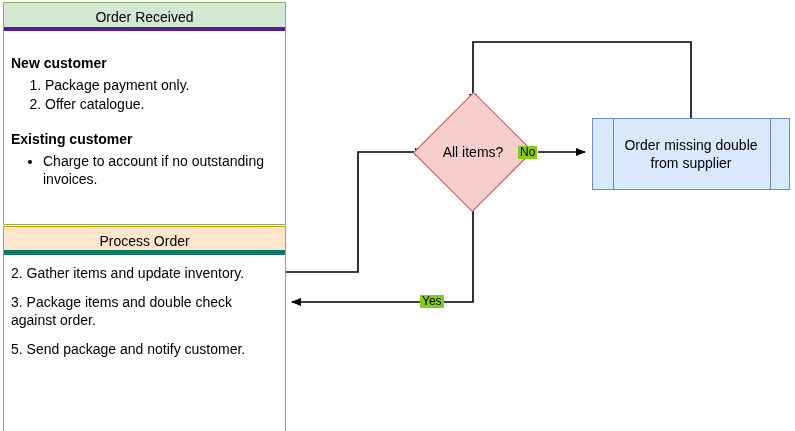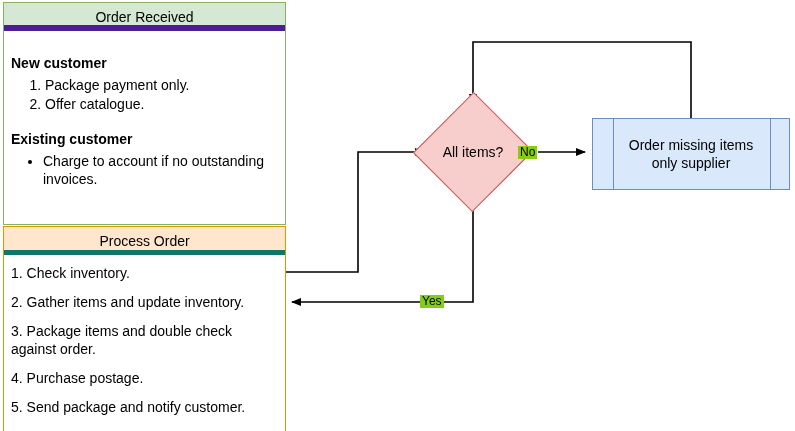--- a/index.html
+++ b/index.html
@@ -37,21 +37,21 @@
   .panel-body {
     box-sizing: border-box;
     padding: 6px 7px 6px 7px;
     background: #ffffff;
   }
 
   
   .card-green { border: 1px solid #82b366; }
   .card-green .panel-header {
     background: #d5e8d4;
-    border-bottom: 6px solid #4c1d95;
+    border-bottom: 4px solid #4c1d95;
   }
   
   .card-orange { border: 1px solid #d79b00; }
   .card-orange .panel-header {
     background: #ffe6cc;
     border-bottom: 5px solid #0f766e;
   }
 
   .subhead {
     font-weight: bold;
@@ -183,36 +183,34 @@
       <ul class="bullets">
         <li>Charge to account if no outstanding invoices.</li>
       </ul>
     </div>
   </div>
 
   <div class="panel card-orange" style="left:3px; top:226px; width:283px; height:210px;">
     <div class="panel-header">Process Order</div>
     <div class="panel-body" style="padding:9px 7px 0 7px;">
       <ol class="proc-list">
-        <li>1. Check inventory.</li>
         <li>2. Gather items and update inventory.</li>
         <li>3. Package items and double check against order.</li>
-        <li>4. Purchase postage.</li>
         <li>5. Send package and notify customer.</li>
       </ol>
     </div>
   </div>
 
   <div class="diamond-wrap" style="left:431px; top:109px;text-align:center;">
     <div class="diamond-shape"></div>
     <div class="diamond-label">All items?</div>
   </div>
 
   <div class="edge-label" style="left:518px; top:146px;">No</div>
   <div class="edge-label" style="left:420px; top:295px;">Yes</div>
 
   <div class="subproc" style="left:592px; top:118px; width:198px; height:72px;">
     <span class="bar-l"></span>
     <span class="bar-r"></span>
-    <div class="subproc-label">Order missing items only supplier</div>
+    <div class="subproc-label">Order missing double from supplier</div>
   </div>
 
 </div>
 
 </body></html>

